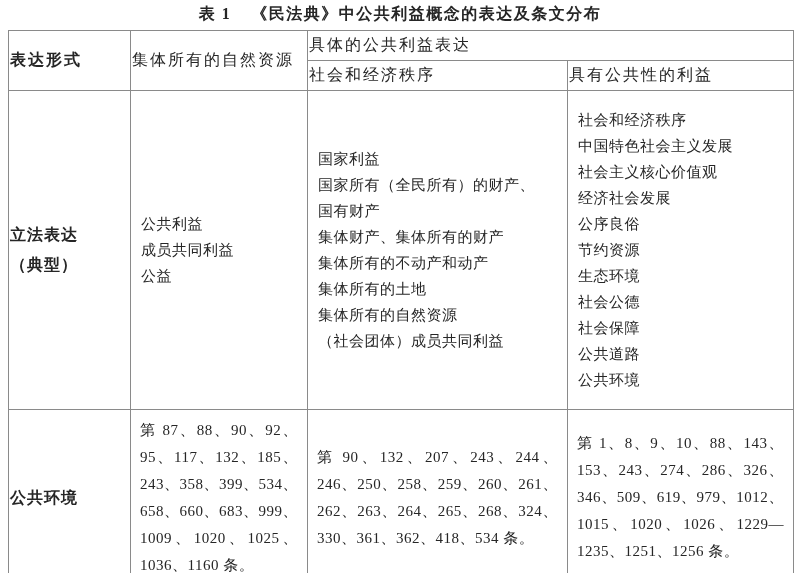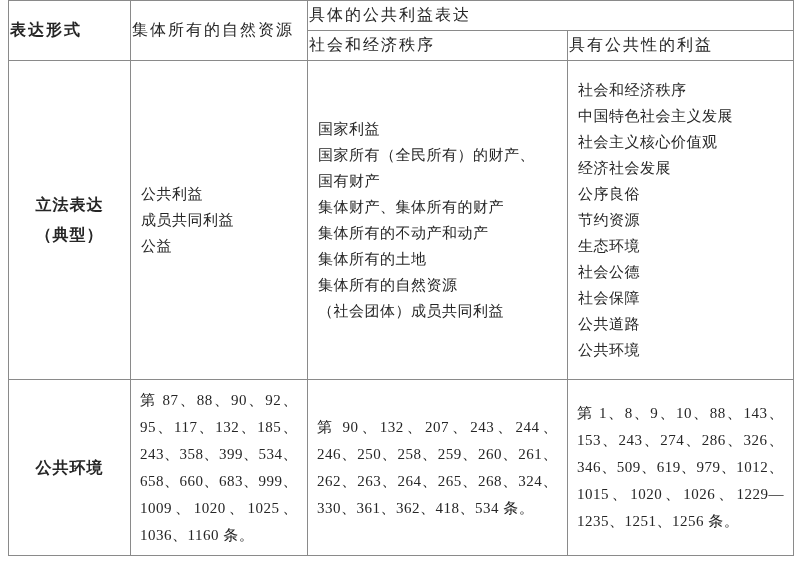--- a/index.html
+++ b/index.html
@@ -44,21 +44,20 @@
   tr.brow1 { height: 304px; }
   tr.brow2 { height: 176px; }
   .hcell {
     vertical-align: middle;
     font-size: 16px;
     letter-spacing: 2px;
     white-space: nowrap;
   }
   .hcell.bold { font-weight: bold; }
   .label-cell {
-    text-align: center;
     vertical-align: middle;
     font-size: 16px;
     font-weight: bold;
     letter-spacing: 1px;
     white-space: pre-line;
     line-height: 30px;
   }
   .list-cell {
     vertical-align: middle;
     font-size: 15px;
@@ -75,20 +74,23 @@
     text-align: justify;
     text-align-last: left;
     letter-spacing: 0.5px;
   }
 </style>
 </head>
 <body>
 
 <div class="page">
 
+  <div class="caption">
+    <span class="caption-index">表 1</span><span>《民法典》中公共利益概念的表达及条文分布</span>
+  </div>
 
   <table class="pi-table">
     <colgroup>
       <col style="width:122px">
       <col style="width:177px">
       <col style="width:260px">
       <col style="width:226px">
     </colgroup>
     <tbody>
       <tr class="hrow">

